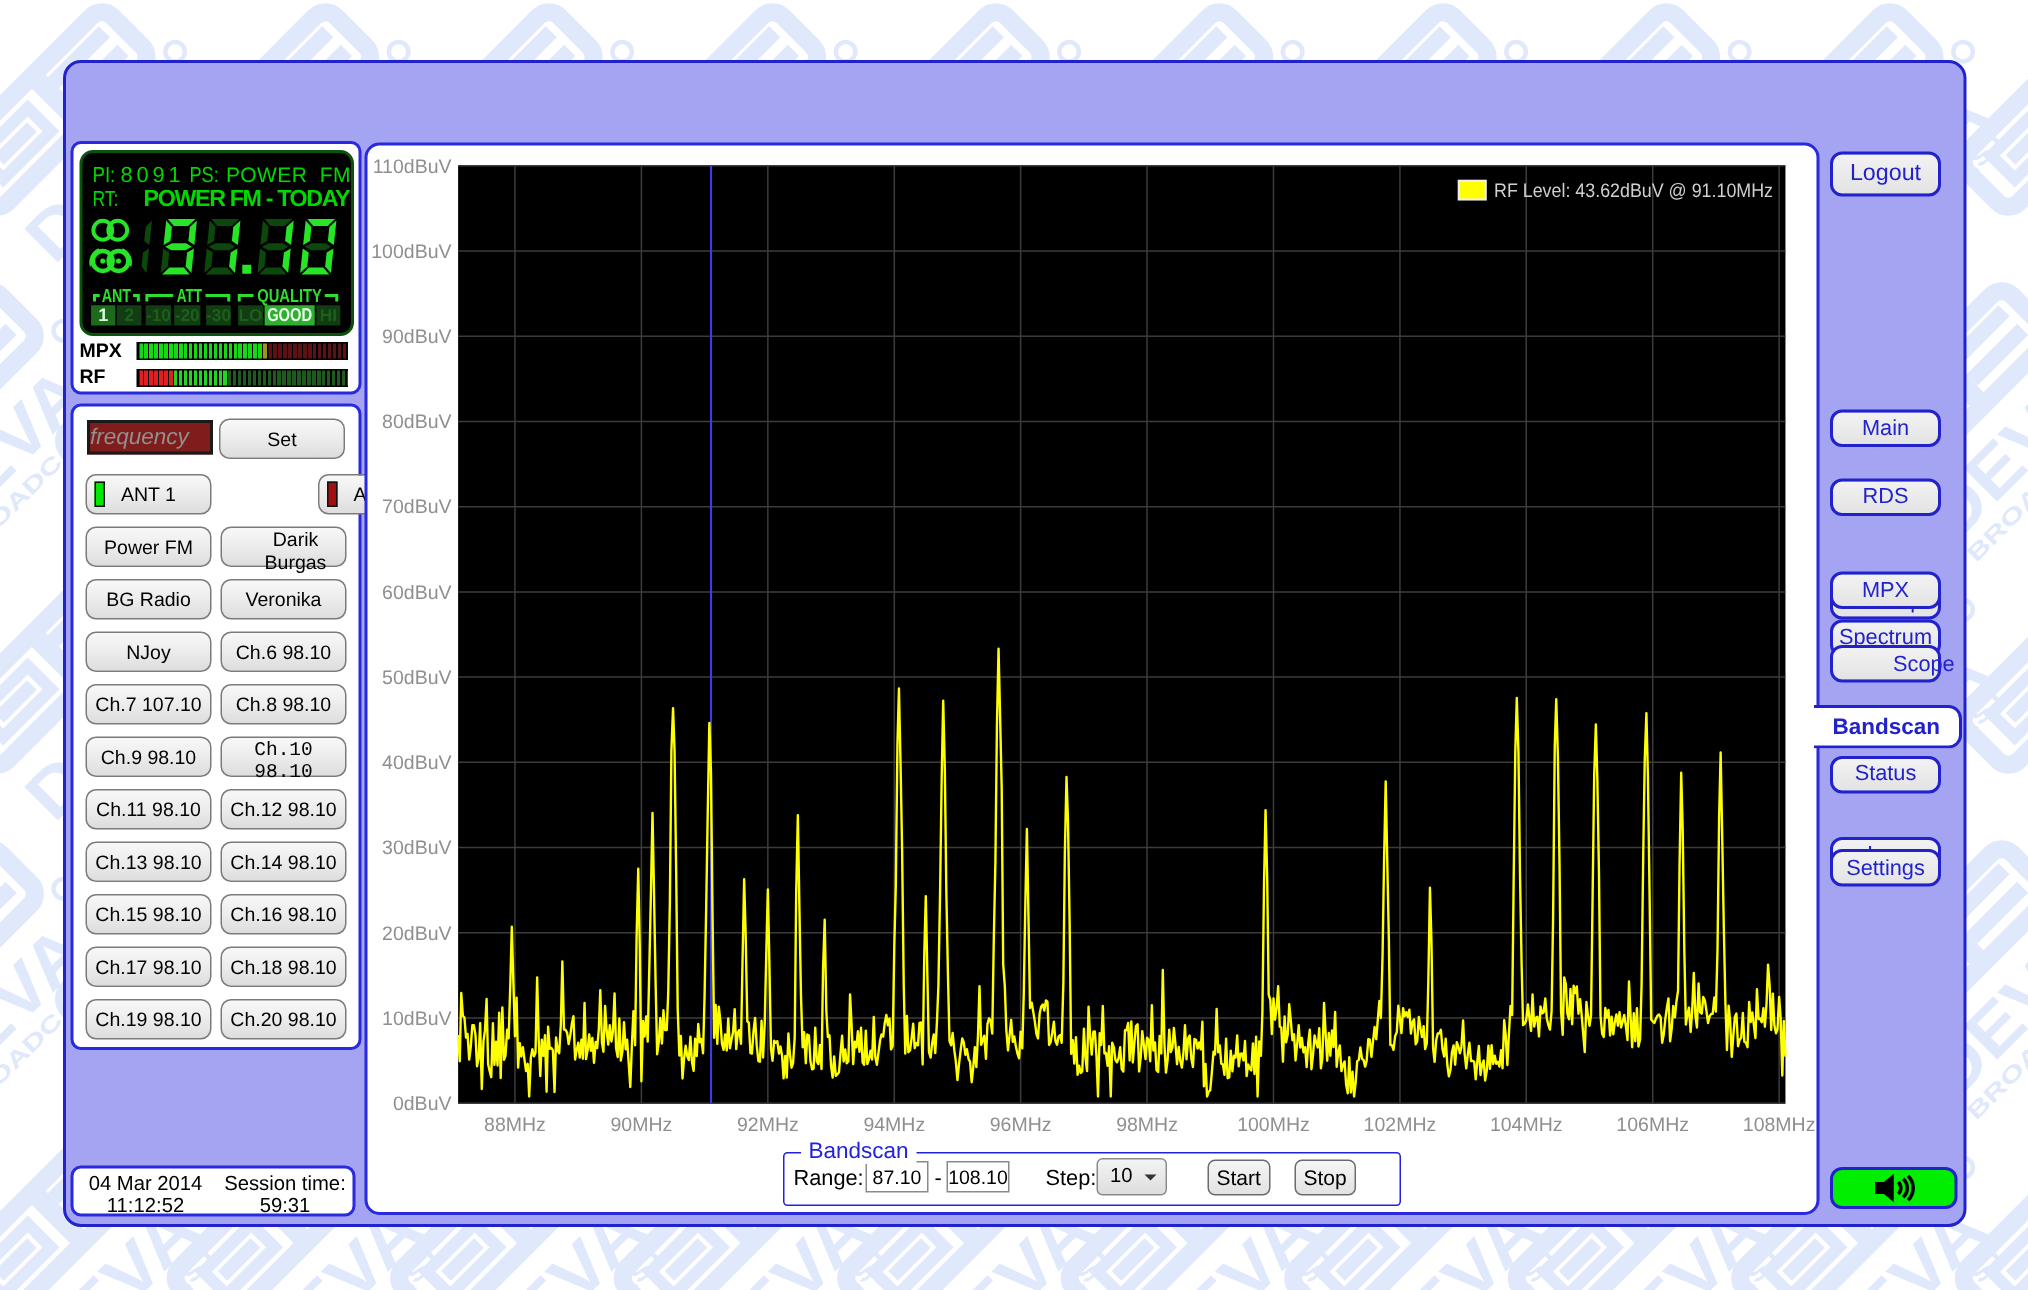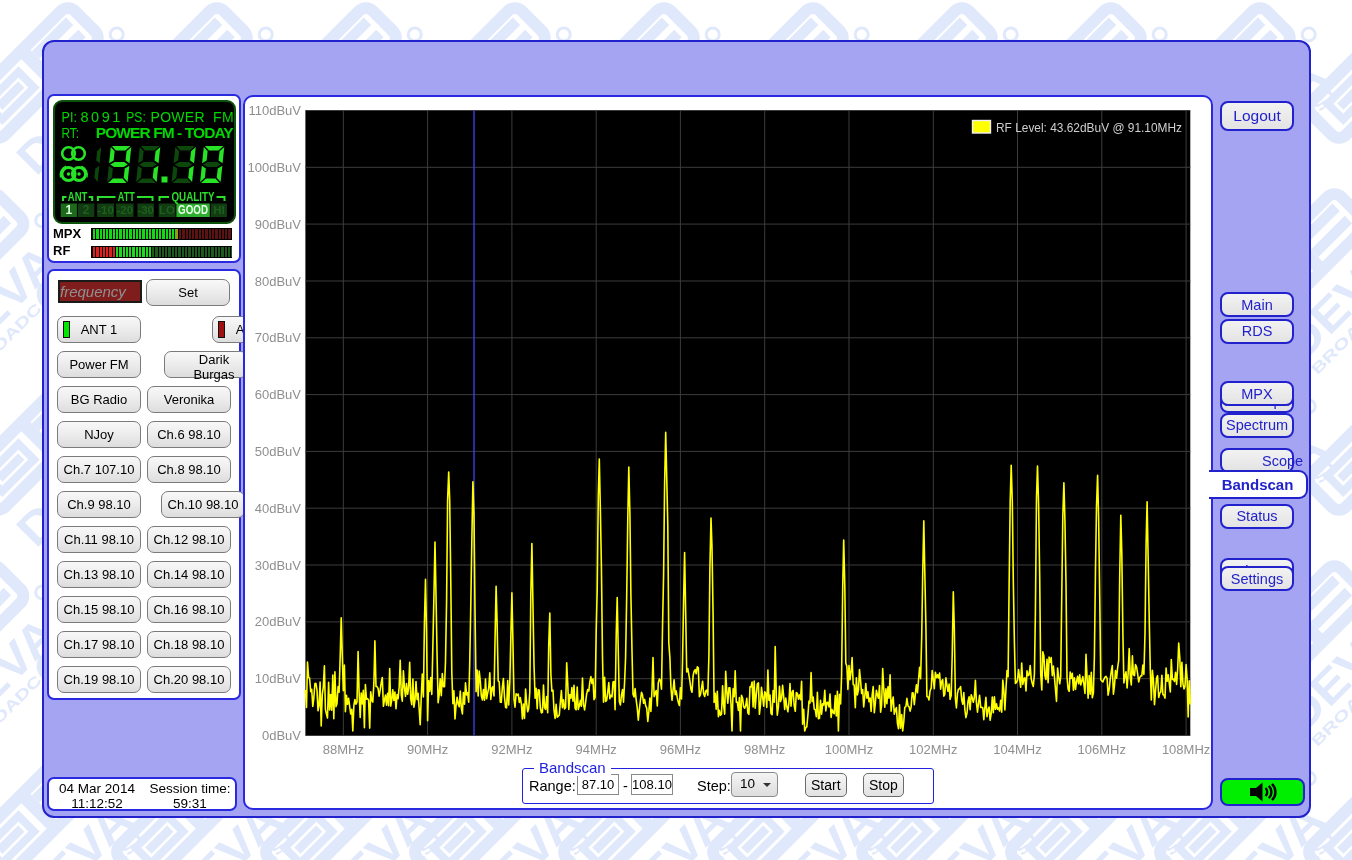--- a/index.html
+++ b/index.html
@@ -269,29 +269,29 @@
       <i style="left:25.1px;width:36.3px;background:repeating-linear-gradient(90deg,#1fd81f 0 2.3px,#000 2.3px 3.3px);"></i>
       <i style="left:61.4px;width:79.2px;background:repeating-linear-gradient(90deg,#1d5a1d 0 2.3px,#000 2.3px 3.3px);"></i>
     </div>
   </div>
   <div class="panel" id="btnpanel">
 <input id="freq" type="text" placeholder="frequency" style="">
 <button class="pbtn" style="left:97px;top:8px;">Set</button>
 <button class="pbtn" style="left:8px;top:45px;"><span class="led" style="background:#00e800;"></span>ANT 1</button>
 <button class="pbtn" style="left:115px;top:45px;margin-left:48px;"><span class="led" style="background:#a01010;"></span>ANT 2</button>
 <button class="pbtn" style="left:8px;top:80px;">Power FM</button>
-<button class="pbtn" style="left:115px;top:80px;padding-left:16px;">Darik Burgas</button>
+<button class="pbtn" style="left:98px;top:80px;padding-left:16px;">Darik Burgas</button>
 <button class="pbtn" style="left:8px;top:115px;">BG Radio</button>
 <button class="pbtn" style="left:98px;top:115px;">Veronika</button>
 <button class="pbtn" style="left:8px;top:150px;">NJoy</button>
 <button class="pbtn" style="left:98px;top:150px;">Ch.6 98.10</button>
 <button class="pbtn" style="left:8px;top:185px;">Ch.7 107.10</button>
 <button class="pbtn" style="left:98px;top:185px;">Ch.8 98.10</button>
 <button class="pbtn" style="left:8px;top:220px;">Ch.9 98.10</button>
-<button class="pbtn" style="left:112px;top:220px;">Ch.10 98.10</button>
+<button class="pbtn" style="left:98px;top:220px;font-family:Liberation Mono, monospace;">Ch.10 98.10</button>
 <button class="pbtn" style="left:8px;top:255px;">Ch.11 98.10</button>
 <button class="pbtn" style="left:98px;top:255px;">Ch.12 98.10</button>
 <button class="pbtn" style="left:8px;top:290px;">Ch.13 98.10</button>
 <button class="pbtn" style="left:98px;top:290px;">Ch.14 98.10</button>
 <button class="pbtn" style="left:8px;top:325px;">Ch.15 98.10</button>
 <button class="pbtn" style="left:98px;top:325px;">Ch.16 98.10</button>
 <button class="pbtn" style="left:8px;top:360px;">Ch.17 98.10</button>
 <button class="pbtn" style="left:98px;top:360px;">Ch.18 98.10</button>
 <button class="pbtn" style="left:8px;top:395px;">Ch.19 98.10</button>
 <button class="pbtn" style="left:98px;top:395px;">Ch.20 98.10</button>
@@ -360,26 +360,26 @@
       <input class="binput" style="left: 54px;" value="87.10">
       <span class="lab" style="left:100px;">-</span>
       <input class="binput" style="left: 108px;" value="108.10">
       <span class="lab" style="left:174px;">Step:</span>
       <div id="bsel">10<em></em></div>
       <button class="sbtn" style="left:282px;">Start</button>
       <button class="sbtn" style="left:340px;">Stop</button>
     </div>
   </div>
   <button id="logout">Logout</button>
-<button class="nav" style="top:250px;">Main</button>
+<button class="nav" style="top:231px;">Main</button>
 <button class="nav" style="top:276.8px;">RDS</button>
 <button class="nav" style="top:304px;margin-top:42px;">FM Graph</button>
 <button class="nav" style="top:339.4px;">MPX</button>
 <button class="nav" style="top:370.7px;">Spectrum</button>
-<button class="nav" style="top:406px;padding-left:40px;">Scope</button>
+<button class="nav" style="top:388px;padding-left:40px;">Scope</button>
 <button class="nav" style="top:461.5px;">Status</button>
 <button class="nav" style="top:492.8px;margin-top:23px;">Log</button>
 <button class="nav" style="top:524.1px;">Settings</button>
   <div id="tab">Bandscan</div>
   <div id="spk"><svg width="30" height="22" viewBox="0 0 30 22">
 <polygon points="2,7 8,7 14.5,1.5 14.5,20.5 8,15 2,15" fill="#000"></polygon>
 <path d="M17.5,7 A5.5 5.5 0 0 1 17.5,15" stroke="#000" stroke-width="2.4" fill="none"></path>
 <path d="M20.8,4.8 A8.5 8.5 0 0 1 20.8,17.2" stroke="#000" stroke-width="2.4" fill="none"></path>
 <path d="M24,2.8 A11.5 11.5 0 0 1 24,19.2" stroke="#000" stroke-width="2.4" fill="none"></path>
 </svg></div>

